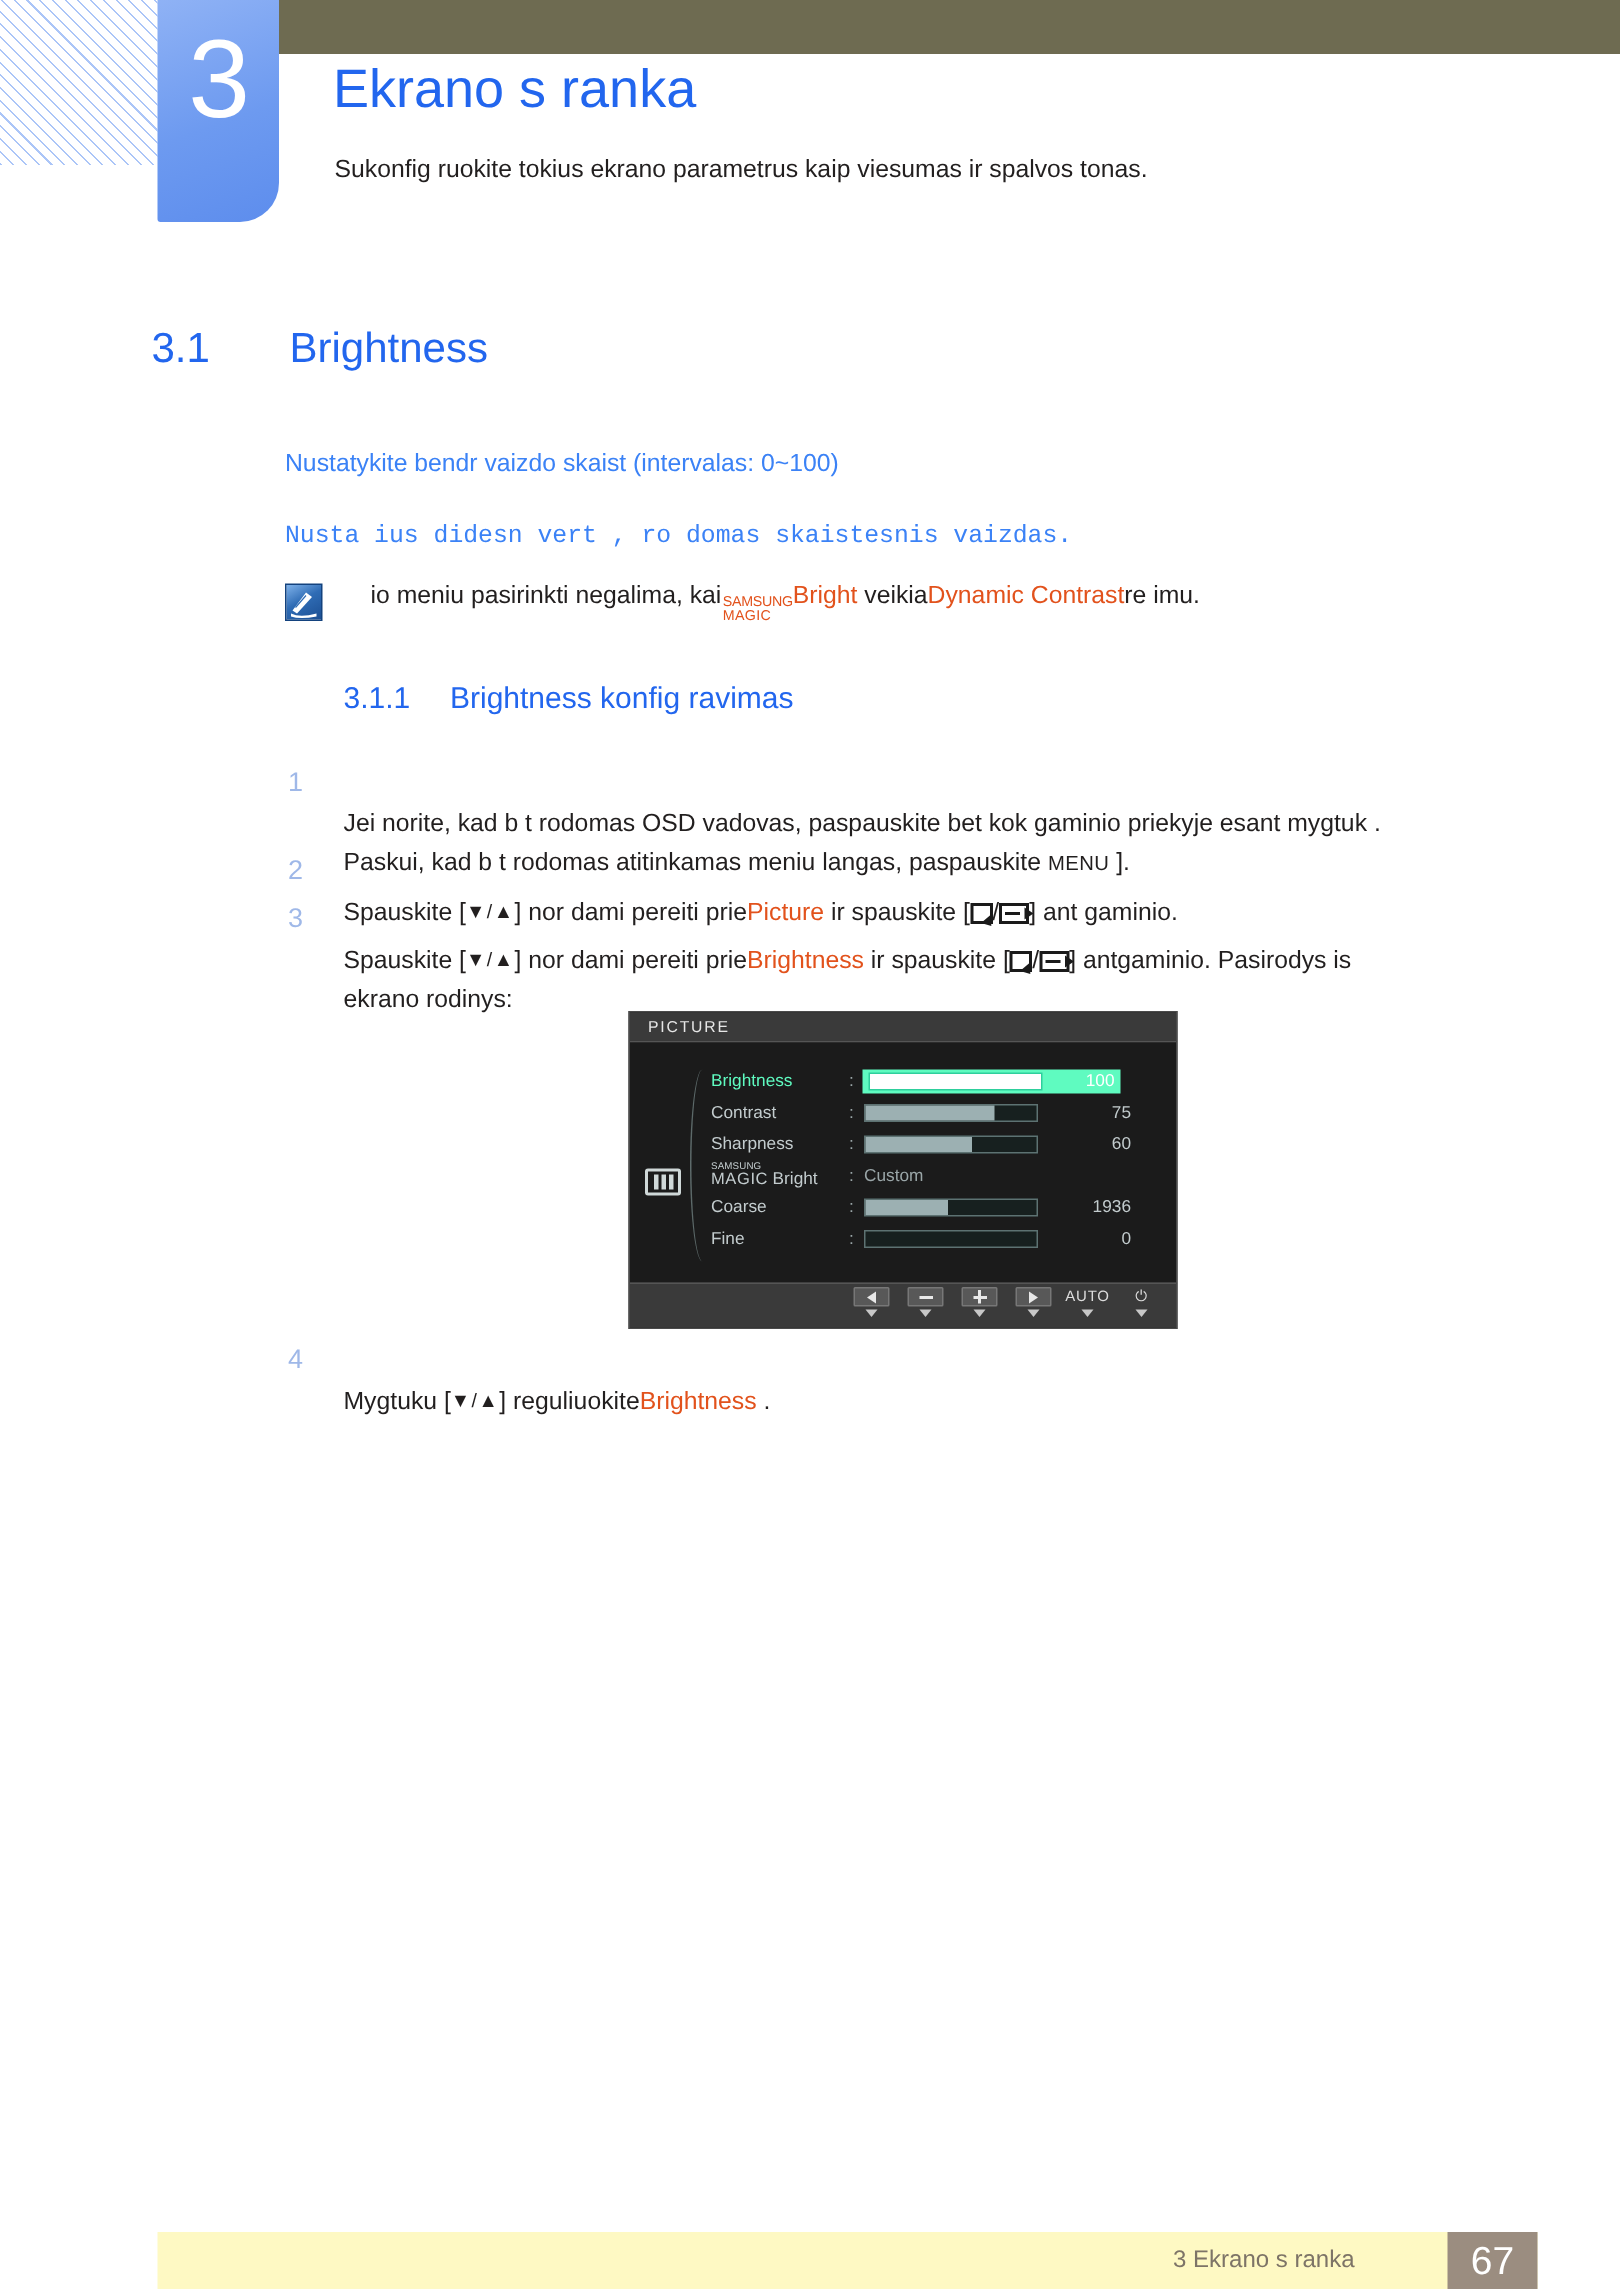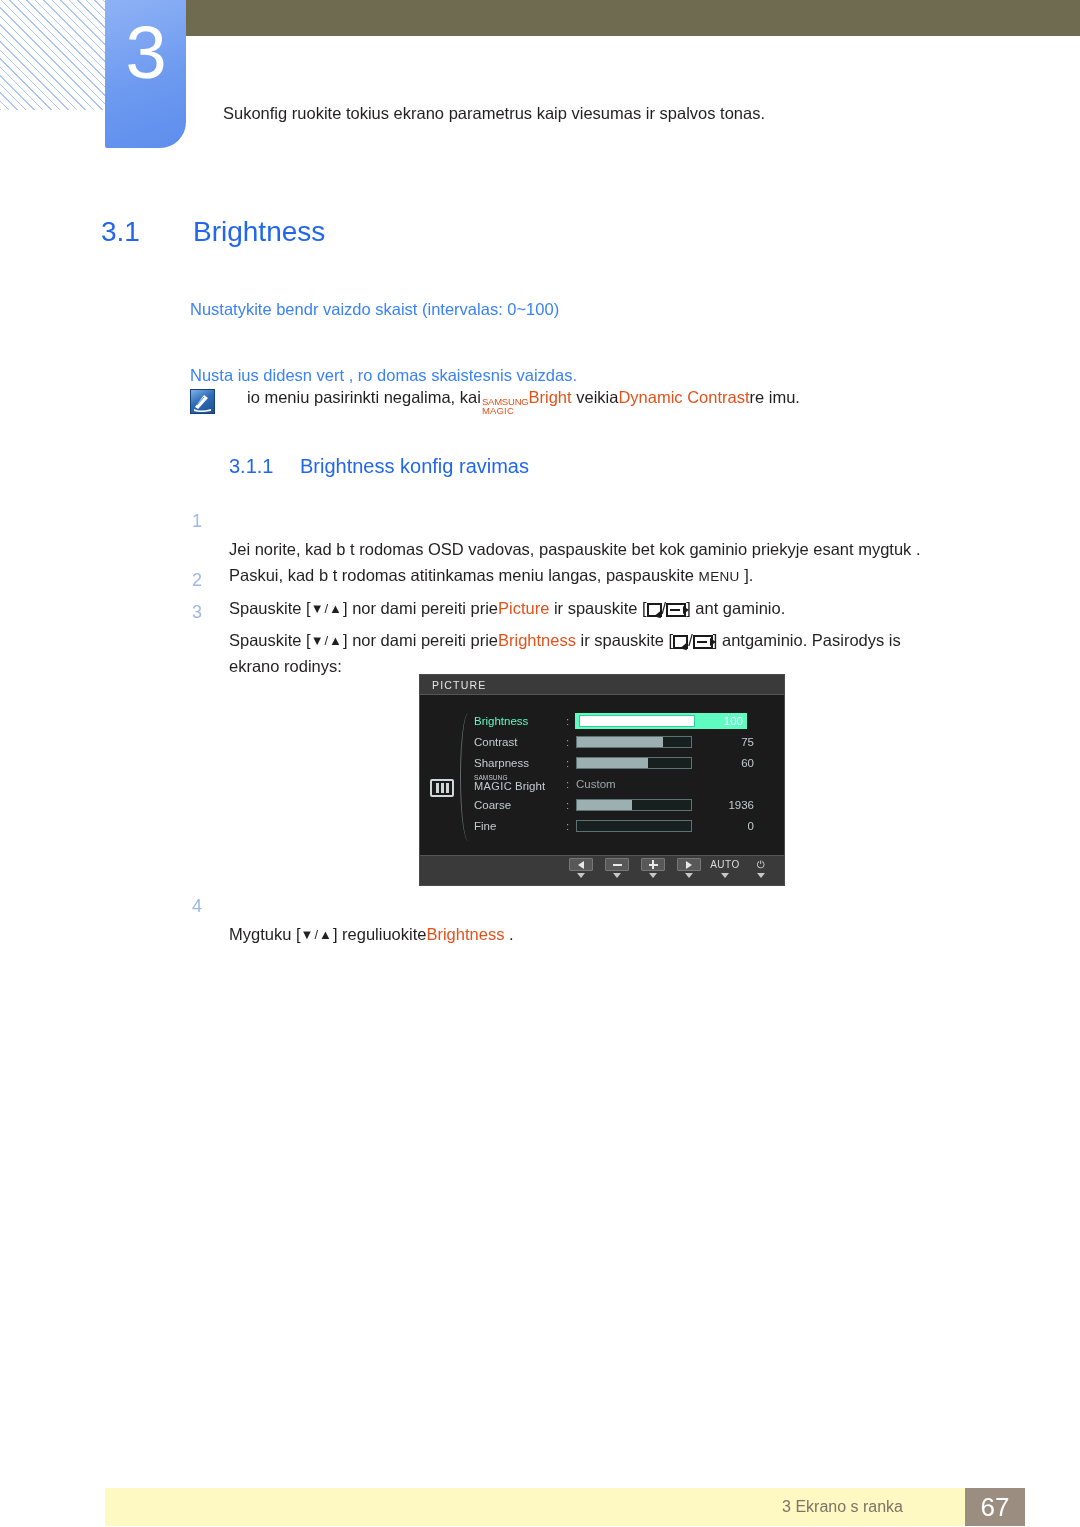--- a/index.html
+++ b/index.html
@@ -92,21 +92,21 @@
 
   
   .para {
     position: absolute;
     left: 190px;
     font-size: 16.5px;
     color: #3b82f6;
     line-height: 1.45;
   }
   .p1 { top: 298px; }
-  .p2 { top: 364px; }
+  .p2 { top: 345px; font-family: Liberation Mono, monospace; }
 
   
   .note-row {
     position: absolute;
     top: 388px;
     left: 190px;
     width: 810px;
     display: flex;
     align-items: flex-start;
   }
@@ -424,20 +424,21 @@
 </style>
 </head>
 <body>
 
 <div class="header-zone">
   <div class="hatch"></div>
   <div class="olive-band"></div>
   <div class="chapter-tab">
     <div class="chapter-num">3</div>
   </div>
+  <div class="chapter-title">Ekrano s ranka</div>
   <div class="chapter-sub">Sukonfig ruokite tokius ekrano parametrus kaip  viesumas ir spalvos tonas.</div>
 </div>
 
 <div class="h1-row">
   <span class="h1-num">3.1</span><span class="h1-text">Brightness</span>
 </div>
 
 <div class="para p1">Nustatykite bendr  vaizdo skaist  (intervalas: 0~100)</div>
 <div class="para p2">Nusta ius didesn  vert , ro domas skaistesnis vaizdas.</div>
 

